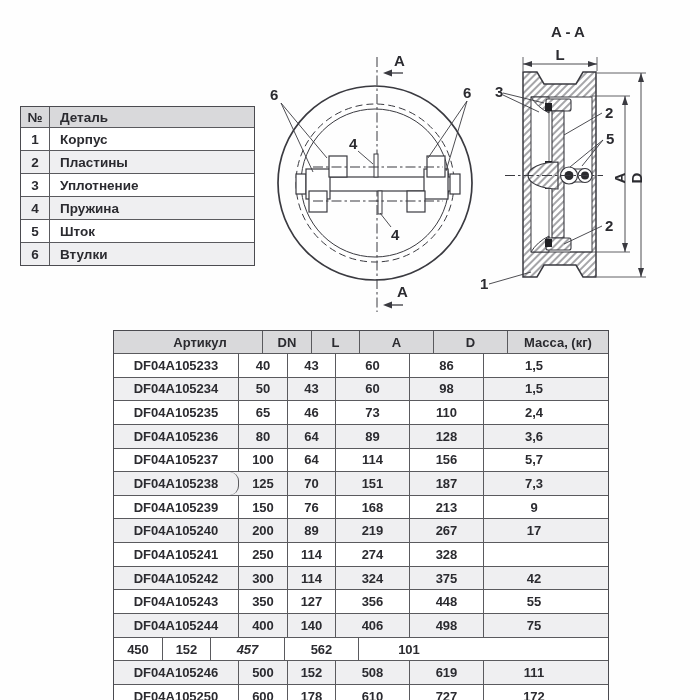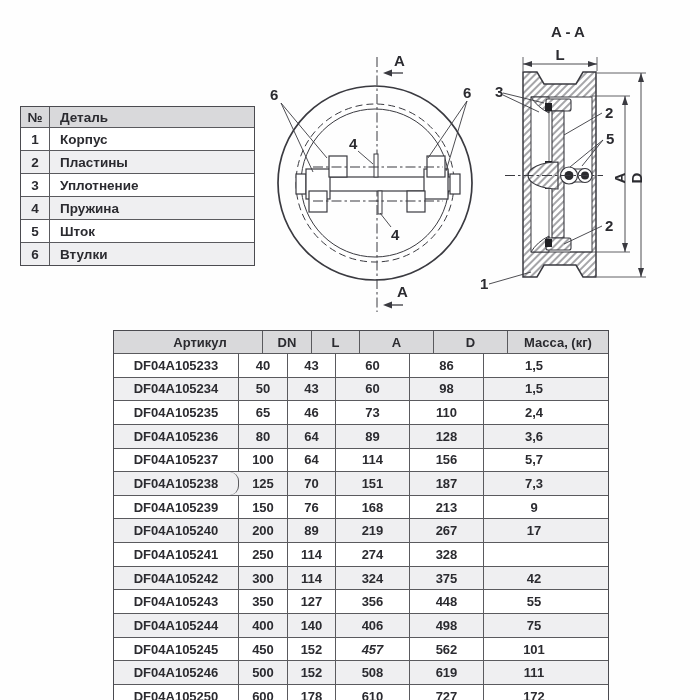--- a/index.html
+++ b/index.html
@@ -295,21 +295,20 @@
       </div>
       <div class="trow alt">
         <div class="tcell" style="width: 125px;">DF04A105244</div>
         <div class="tcell" style="width: 49px;">400</div>
         <div class="tcell" style="width: 48px;">140</div>
         <div class="tcell" style="width: 74px;">406</div>
         <div class="tcell" style="width: 74px;">498</div>
         <div class="tcell" style="width: 100px;">75</div>
       </div>
       <div class="trow">
-        <div class="tcell" style="width: 125px;">DF04A105245</div>
         <div class="tcell" style="width: 49px;">450</div>
         <div class="tcell" style="width: 48px;">152</div>
         <div class="tcell" style="width: 74px; font-style: italic;">457</div>
         <div class="tcell" style="width: 74px;">562</div>
         <div class="tcell" style="width: 100px;">101</div>
       </div>
       <div class="trow alt">
         <div class="tcell" style="width: 125px;">DF04A105246</div>
         <div class="tcell" style="width: 49px;">500</div>
         <div class="tcell" style="width: 48px;">152</div>

